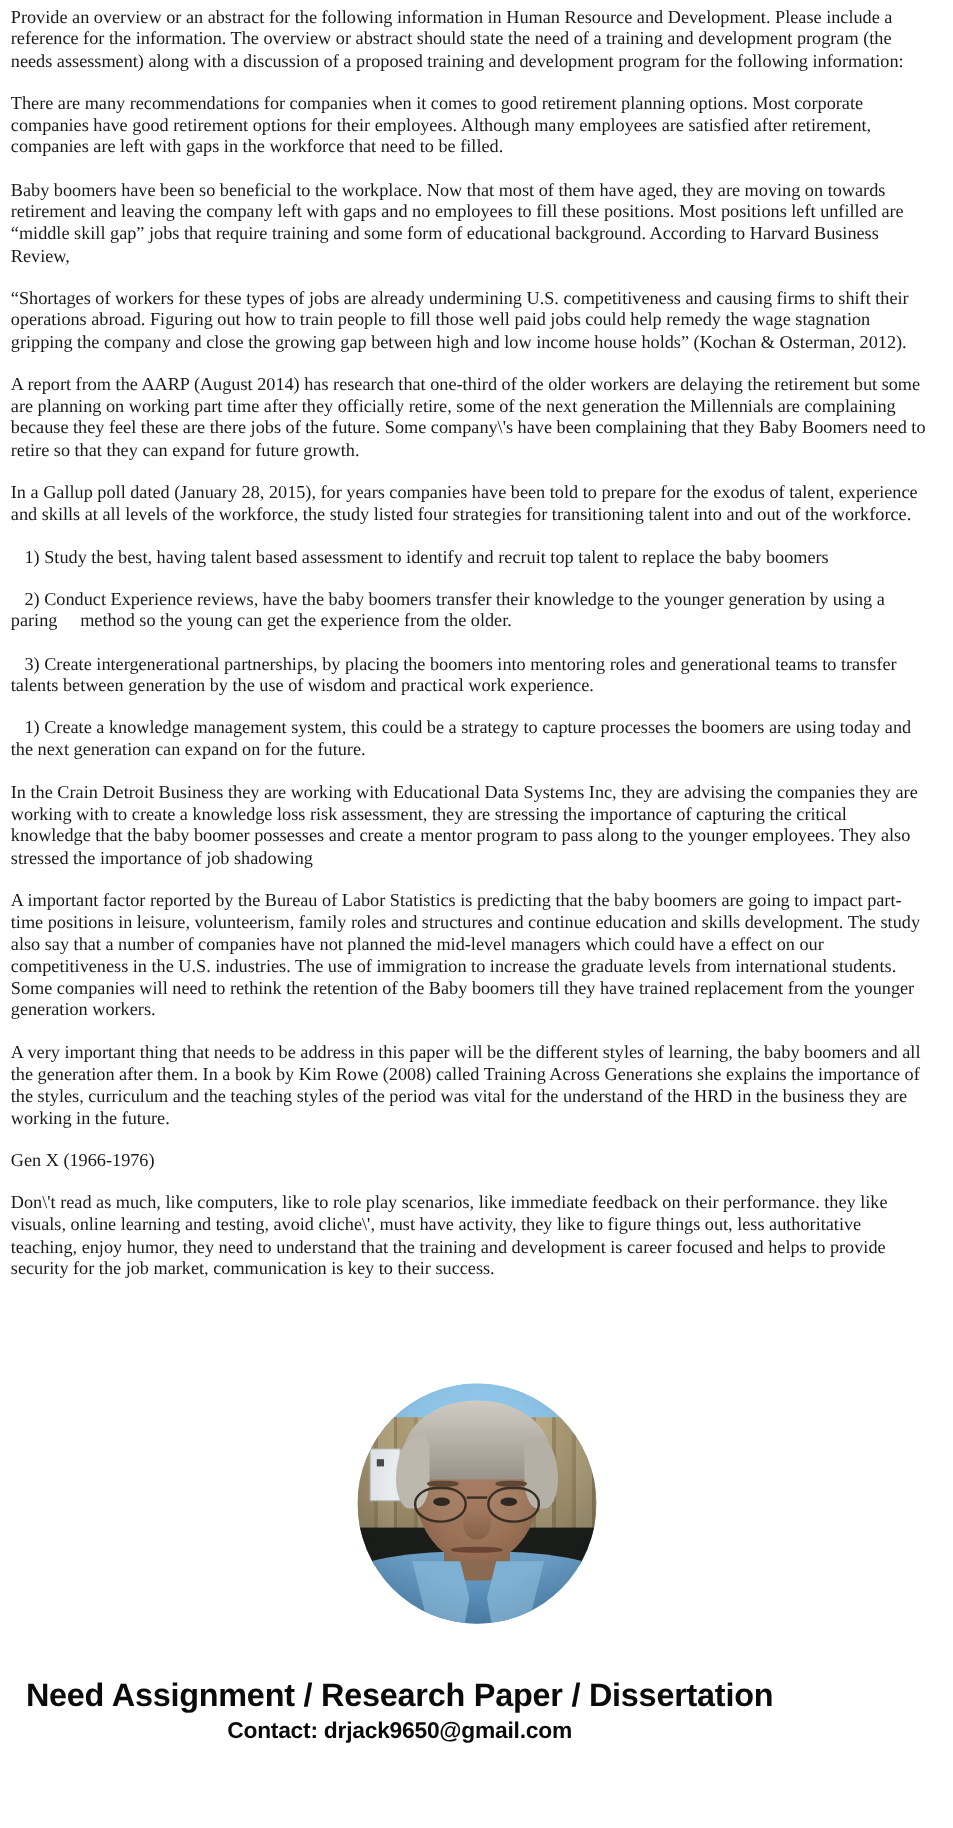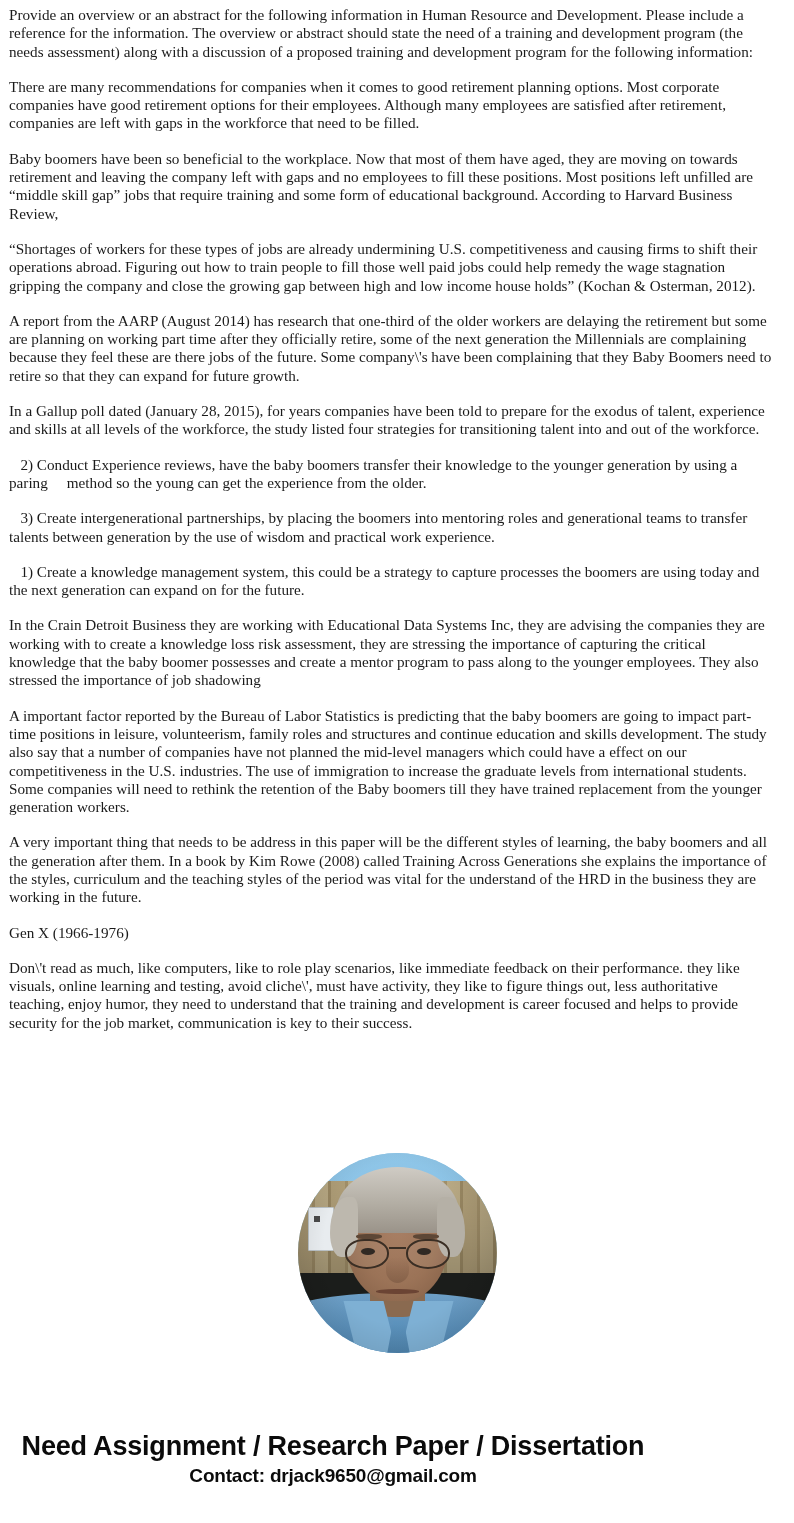--- a/index.html
+++ b/index.html
@@ -182,21 +182,20 @@
   .footer {
     position: absolute;
     left: 0;
     top: 1398px;
     width: 666px;
     text-align: center;
     font-family: "Liberation Sans", "DejaVu Sans", sans-serif;
     font-weight: bold;
     color: #0b0b0b;
     line-height: 30px;
-    margin-top: 33px;
   }
   .footer .line1 {
     font-size: 27px;
     letter-spacing: -0.2px;
   }
   .footer .line2 {
     font-size: 27px;
     letter-spacing: -0.2px;
   }
   .footer .line3 {
@@ -207,20 +206,21 @@
 </head>
 <body>
 
 <div class="doc-body">
   <p>Provide an overview or an abstract for the following information in Human Resource and Development. Please include a reference for the information. The overview or abstract should state the need of a training and development program (the needs assessment) along with a discussion of a proposed training and development program for the following information:</p>
   <p>There are many recommendations for companies when it comes to good retirement planning options. Most corporate companies have good retirement options for their employees. Although many employees are satisfied after retirement, companies are left with gaps in the workforce that need to be filled.</p>
   <p>Baby boomers have been so beneficial to the workplace. Now that most of them have aged, they are moving on towards retirement and leaving the company left with gaps and no employees to fill these positions. Most positions left unfilled are “middle skill gap” jobs that require training and some form of educational background. According to Harvard Business Review,</p>
   <p>“Shortages of workers for these types of jobs are already undermining U.S. competitiveness and causing firms to shift their operations abroad. Figuring out how to train people to fill those well paid jobs could help remedy the wage stagnation gripping the company and close the growing gap between high and low income house holds” (Kochan &amp; Osterman, 2012).</p>
   <p>A report from the AARP (August 2014) has research that one-third of the older workers are delaying the retirement but some are planning on working part time after they officially retire, some of the next generation the Millennials are complaining because they feel these are there jobs of the future. Some company\'s have been complaining that they Baby Boomers need to retire so that they can expand for future growth.</p>
   <p>In a Gallup poll dated (January 28, 2015), for years companies have been told to prepare for the exodus of talent, experience and skills at all levels of the workforce, the study listed four strategies for transitioning talent into and out of the workforce.</p>
+  <p class="numbered">   1) Study the best, having talent based assessment to identify and recruit top talent to replace the baby boomers</p>
   <p class="numbered">   2) Conduct Experience reviews, have the baby boomers transfer their knowledge to the younger generation by using a paring     method so the young can get the experience from the older.</p>
   <p class="numbered">   3) Create intergenerational partnerships, by placing the boomers into mentoring roles and generational teams to transfer talents between generation by the use of wisdom and practical work experience.</p>
   <p class="numbered">   1) Create a knowledge management system, this could be a strategy to capture processes the boomers are using today and the next generation can expand on for the future.</p>
   <p>In the Crain Detroit Business they are working with Educational Data Systems Inc, they are advising the companies they are working with to create a knowledge loss risk assessment, they are stressing the importance of capturing the critical knowledge that the baby boomer possesses and create a mentor program to pass along to the younger employees. They also stressed the importance of job shadowing</p>
   <p>A important factor reported by the Bureau of Labor Statistics is predicting that the baby boomers are going to impact part-time positions in leisure, volunteerism, family roles and structures and continue education and skills development. The study also say that a number of companies have not planned the mid-level managers which could have a effect on our competitiveness in the U.S. industries. The use of immigration to increase the graduate levels from international students. Some companies will need to rethink the retention of the Baby boomers till they have trained replacement from the younger generation workers.</p>
   <p>A very important thing that needs to be address in this paper will be the different styles of learning, the baby boomers and all the generation after them. In a book by Kim Rowe (2008) called Training Across Generations she explains the importance of the styles, curriculum and the teaching styles of the period was vital for the understand of the HRD in the business they are working in the future.</p>
   <p>Gen X (1966-1976)</p>
   <p>Don\'t read as much, like computers, like to role play scenarios, like immediate feedback on their performance. they like visuals, online learning and testing, avoid cliche\', must have activity, they like to figure things out, less authoritative teaching, enjoy humor, they need to understand that the training and development is career focused and helps to provide security for the job market, communication is key to their success.</p>
 </div>
 

